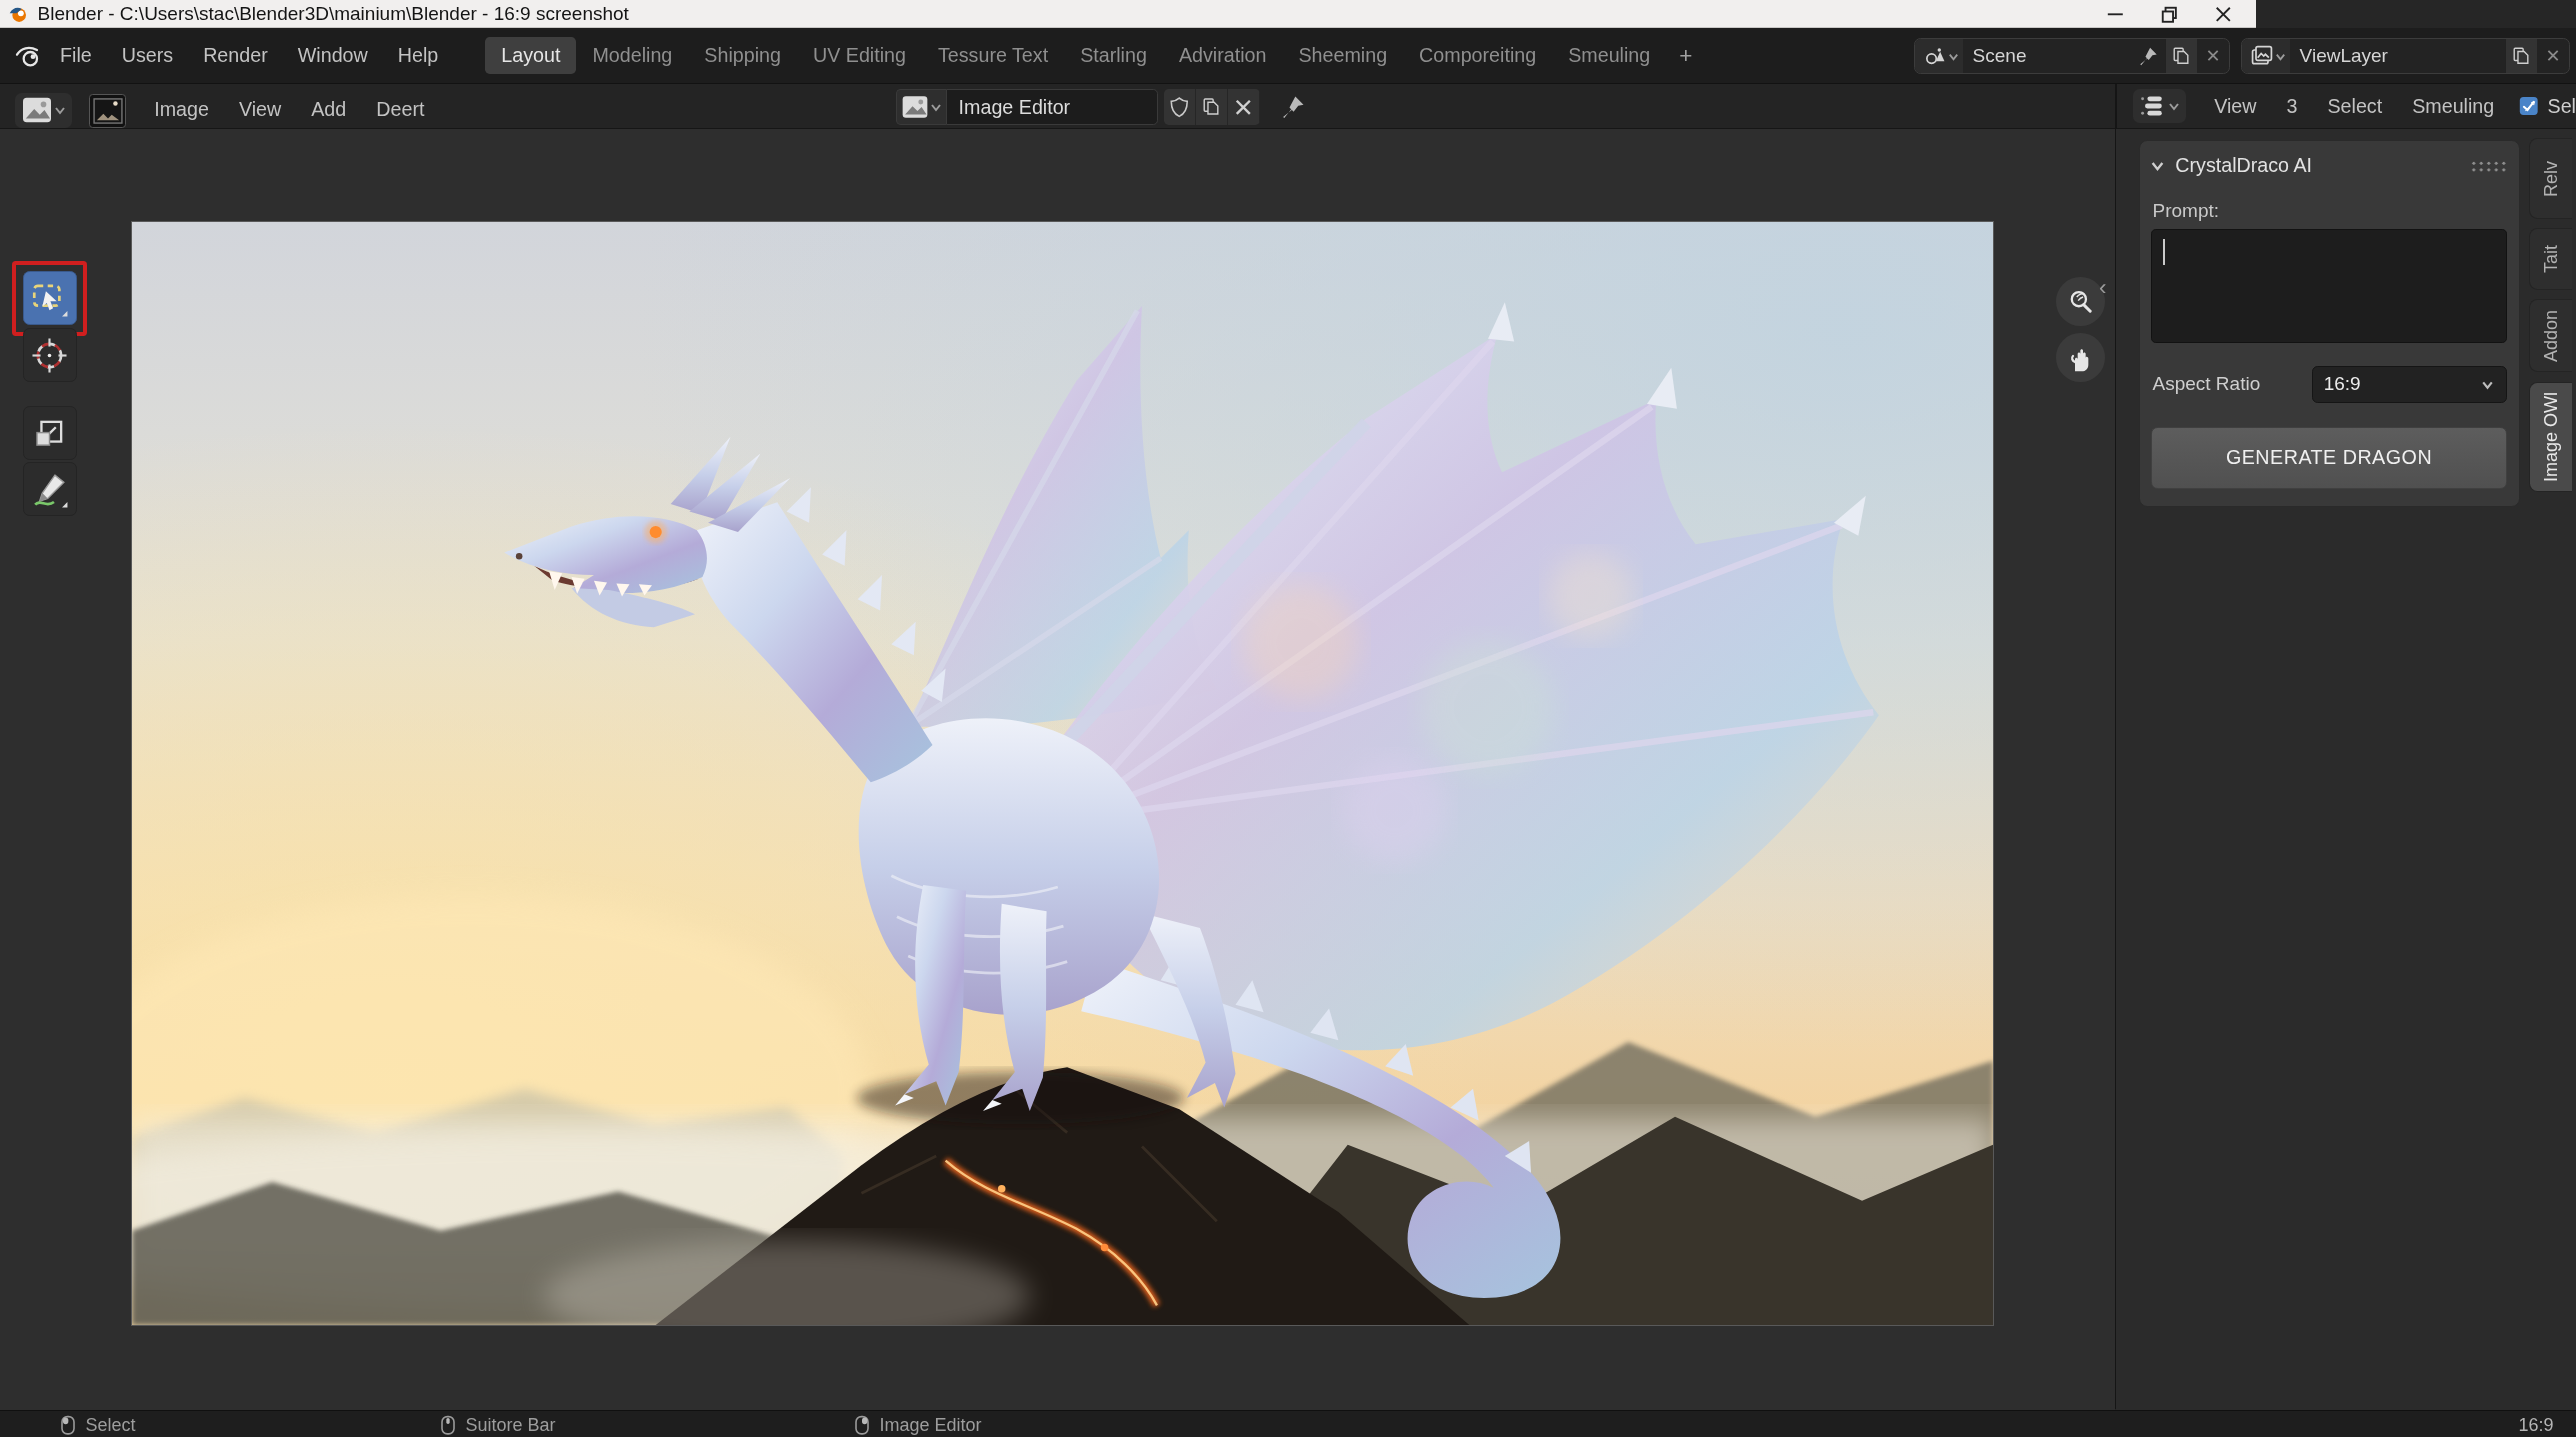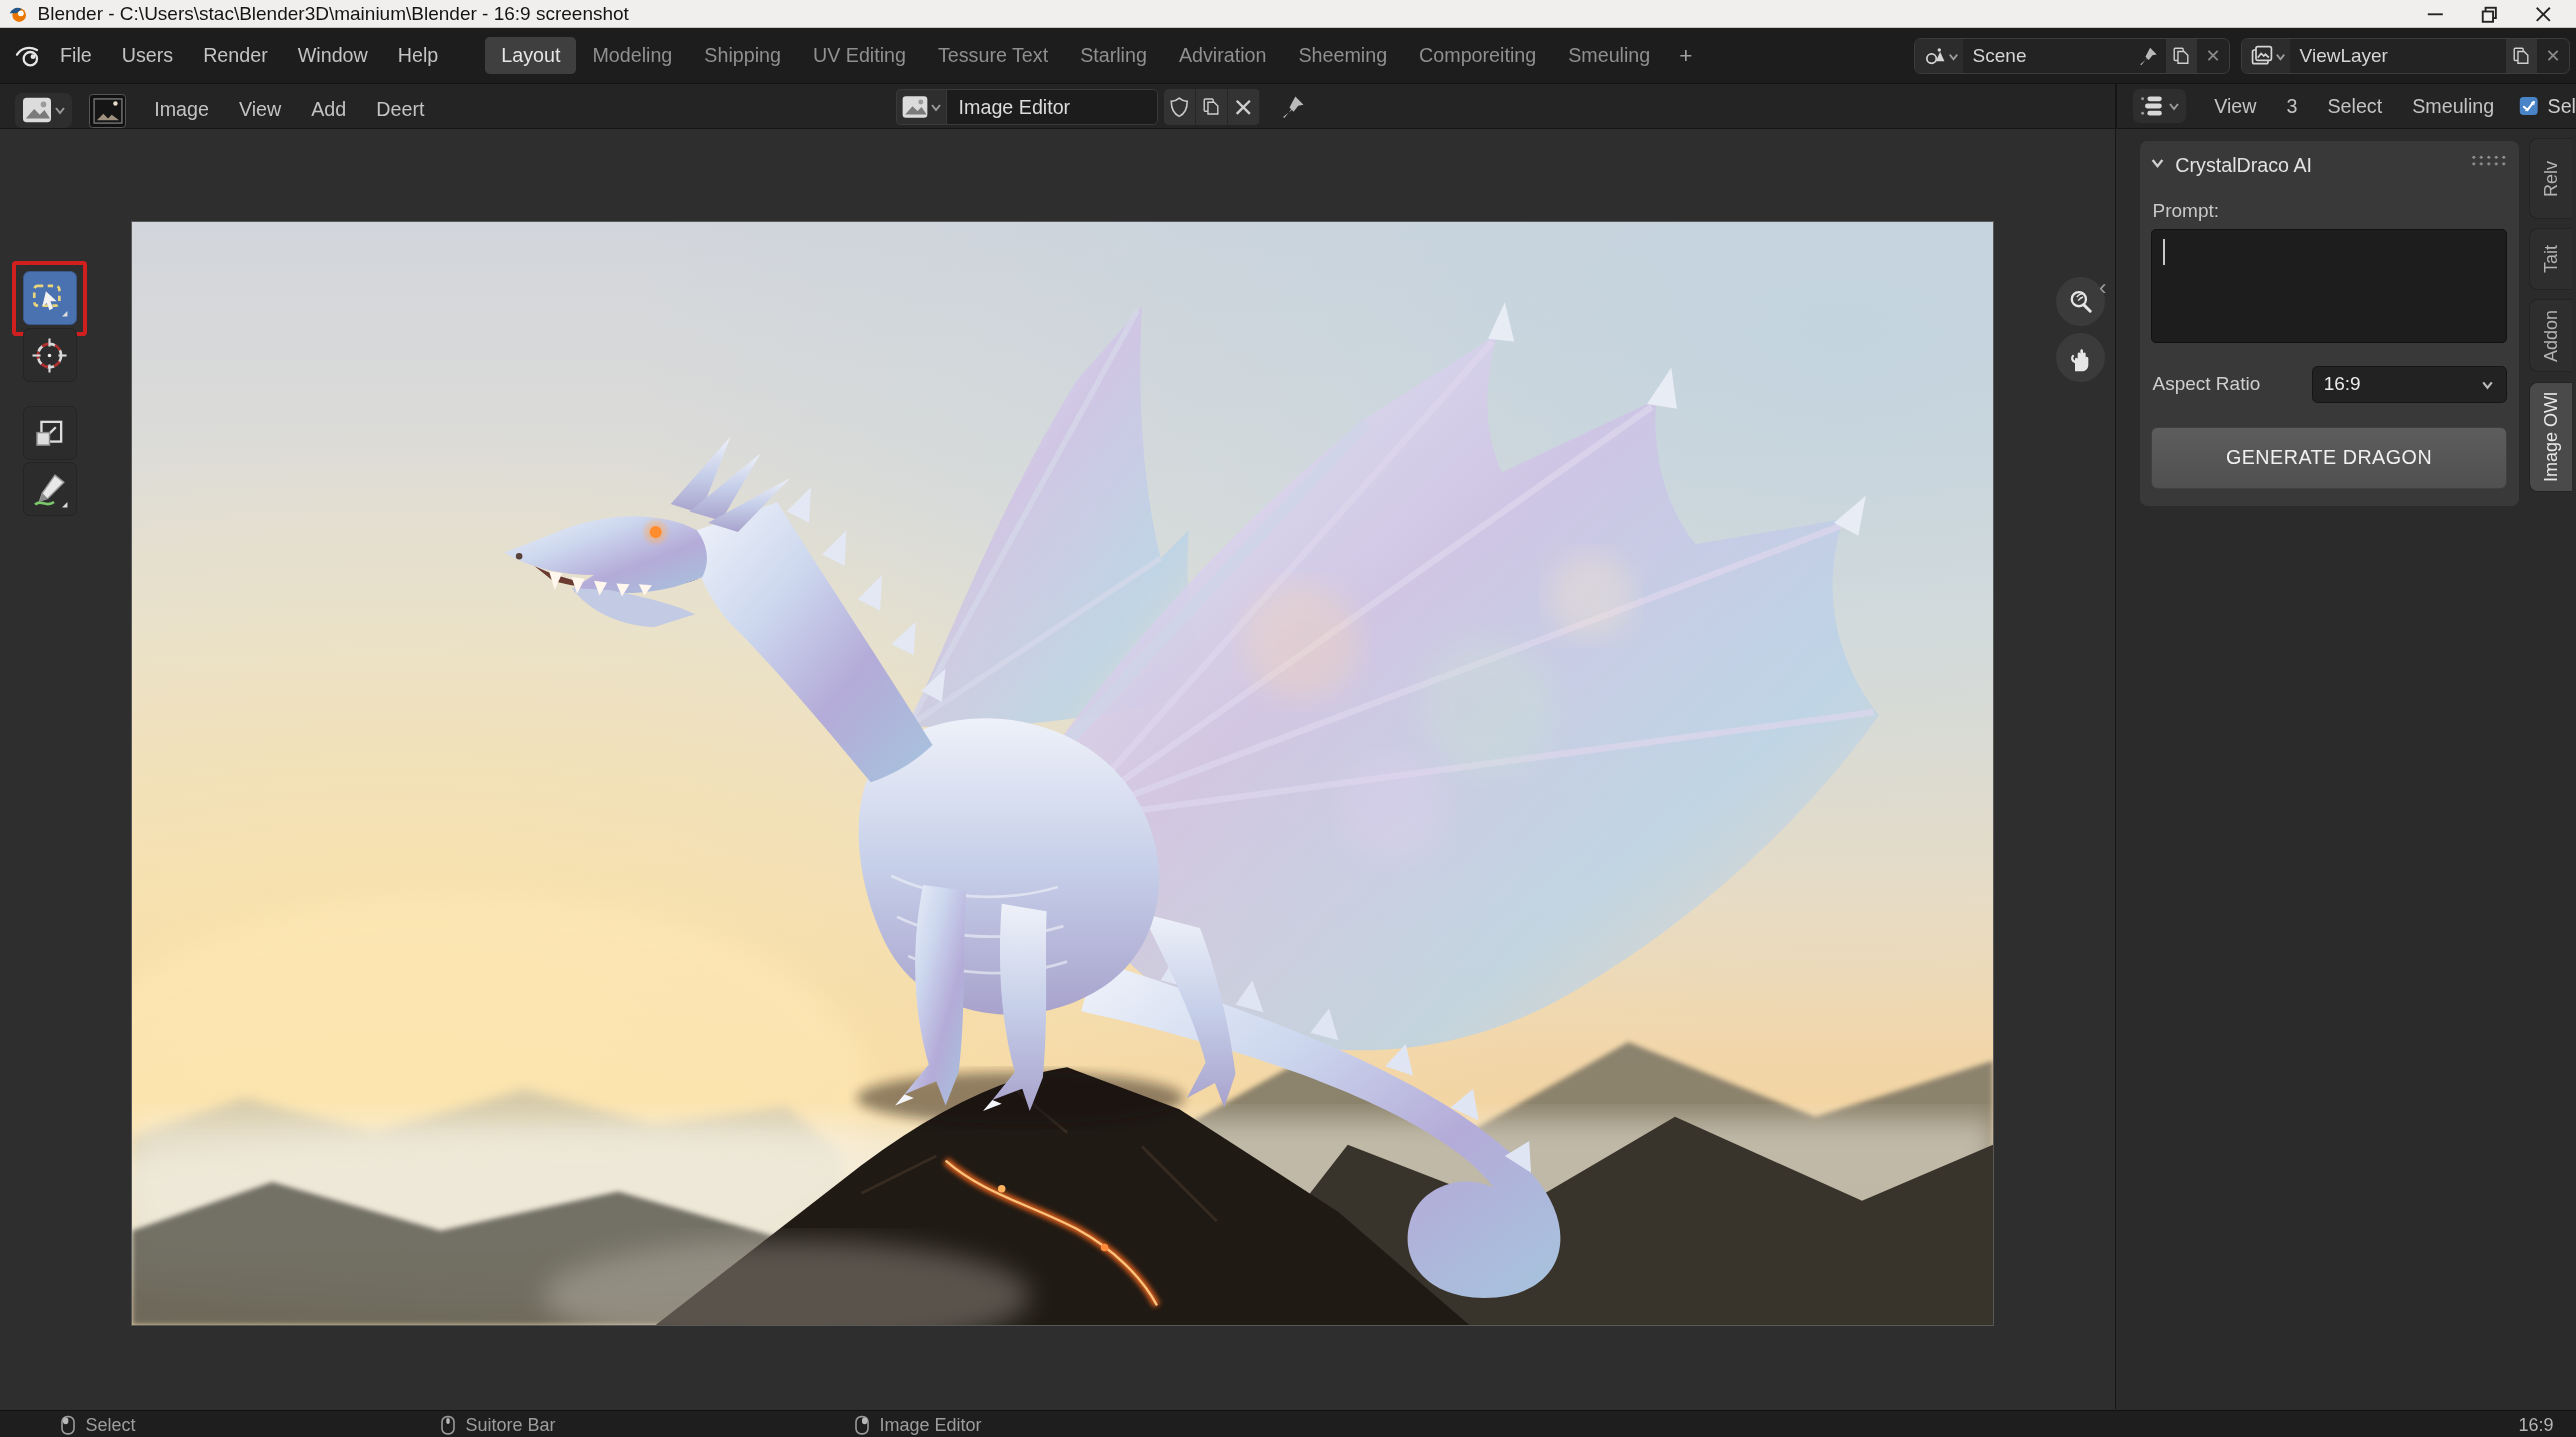--- a/index.html
+++ b/index.html
@@ -1,20 +1,20 @@
 <!DOCTYPE html>
 <html style="font-size:15px"><head>
 <meta charset="utf-8">
 <style>
   * { box-sizing: border-box; margin: 0; padding: 0; }
   html,body { width:2576px; height:1438px; background:#1f1f1f; font-family:"Liberation Sans", sans-serif; }
   .stage { position:relative; width:2576px; height:1438px; overflow:hidden; background:#262626; }
 
   
-  .titlebar { position:absolute; left:0; top:0; width:2576px; height:28px; background:#f1efee;
+  .titlebar { position:absolute; left:0; top:0; width:2256px; height:28px; background:#f1efee;
     border-bottom:0.9px solid #c9c7c5; display:flex; align-items:center; color:#141414; font-size:19px;text-align:right; }
   .titlebar .t-logo { width:20.6px; height:20.6px; margin:0 9.4px 0 7.5px; }
   .win-btn { width:54px; height:28px; display:flex; align-items:center; justify-content:center; }
   .win-controls { position:absolute; right:5.6px; top:0; display:flex; }
 
   
   .topbar { position:absolute; left:0; top:28px; width:2576px; height:56px; background:#1d1d1d;
     border-bottom:0.9px solid #121212; display:flex; align-items:center; color:#c3c3c3; font-size:19.7px; }
   .menu-item { padding:7.5px 15px; border-radius:4.7px; }
   .ws-tabs { display:flex; align-items:center; margin-left:32px; color:#8f8f8f; }
@@ -44,21 +44,21 @@
   .tool-cluster { display:flex; margin-left:5.6px; height:36px; border-radius:4.7px; overflow:hidden; }
   .tool-cluster .tc-btn { width:32px; height:36px; background:#333; display:flex; align-items:center; justify-content:center; border-right:0.9px solid #262626; }
 
   
   .rp-header { position:absolute; left:2116px; top:84px; width:460px; height:45px; background:#242424;
     border-bottom:0.9px solid #161616; display:flex; align-items:center; color:#c3c3c3; font-size:19.7px; }
   .sep-v { position:absolute; left:2115px; top:84px; width:1.9px; height:1325px; background:#151515; }
   .sidepanel { position:absolute; left:2116px; top:129px; width:460px; height:1281px; background:#2b2b2b; }
   .panel-box { position:absolute; left:22.5px; top:11.2px; width:381px; height:367px; background:#393939;
     border-radius:8.4px; border:0.9px solid #2a2a2a; color:#d8d8d8; }
-  .pb-head { display:flex; padding:13px 11.2px 5.6px 9.4px; font-size:19.7px; color:#e2e2e2; }
+  .pb-head { display:flex; align-items:center; padding:13px 11.2px 5.6px 9.4px; font-size:19.7px; color:#e2e2e2; }
   .drag-dots { margin-left:auto; width:37px; height:12px;
     background-image:radial-gradient(#8f8f8f 1.5px, transparent 1.7px); background-size:7.5px 6.6px; }
   .pb-label { padding:17px 11.2px 7.5px 13px; font-size:19px; color:#c9c9c9; }
   .prompt-area { margin:0 11.2px; height:114px; background:#1d1d1d; border:0.9px solid #121212; border-radius:4.7px; position:relative; }
   .caret { position:absolute; left:11.2px; top:8.4px; width:1.9px; height:26px; background:#c9c9c9; }
   .aspect-row { display:flex; align-items:center; margin:22.5px 11.2px 0 13px; }
   .aspect-label { font-size:19px; color:#cfcfcf; width:159px; }
   .aspect-select { flex:1; height:37px; background:#222; border:0.9px solid #151515; border-radius:5.6px;
     display:flex; align-items:center; padding:0 11.2px; color:#ececec; font-size:19px; }
   .aspect-select .chev { margin-left:auto; }

